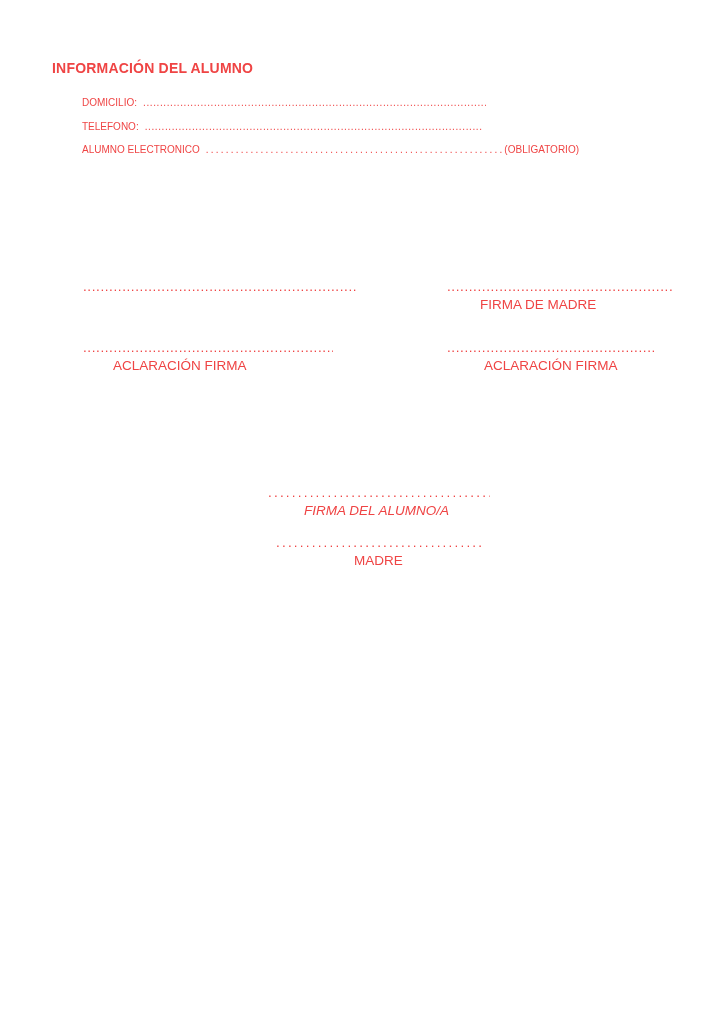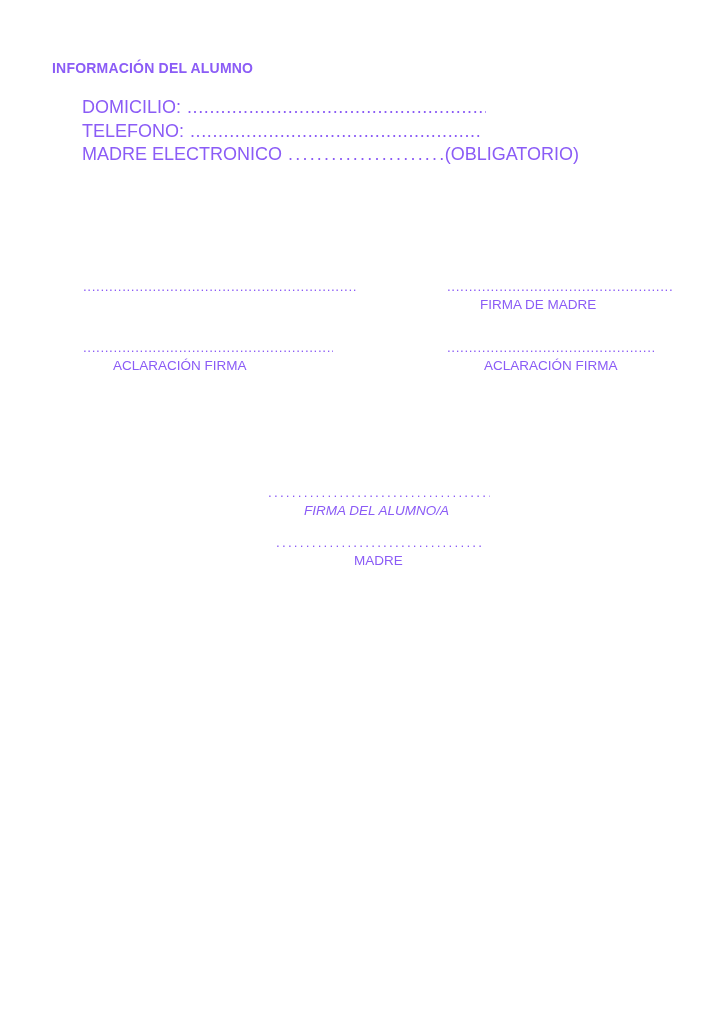--- a/index.html
+++ b/index.html
@@ -6,37 +6,37 @@
     margin: 0;
     padding: 0;
     background: #ffffff;
   }
   .page {
     position: relative;
     width: 724px;
     height: 860px;
     background: #ffffff;
     font-family: "Liberation Sans", sans-serif;
-    color: #8b5cf6;
+    color: #ef4444;
     overflow: hidden;
   }
   .doc-title {
     position: absolute;
     left: 52px;
     top: 60px;
     font-size: 14px;
     font-weight: bold;
     letter-spacing: 0.2px;
     white-space: nowrap;
   }
   .fields {
     position: absolute;
     left: 82px;
     top: 97px;
-    font-size: 18px;
+    font-size: 10px;
   }
   .field-row {
     display: flex;
     align-items: baseline;
     height: 23.5px;
     white-space: nowrap;
   }
   .field-row.w-domicilio { width: 404px; }
   .field-row.w-telefono  { width: 400px; }
   .field-row.w-correo    { width: 497px; }
@@ -99,21 +99,21 @@
       <span class="dots dots-tight">........................................................................................................................................................</span>
     </div>
 
     <div class="field-row w-telefono">
       <span class="field-label">TELEFONO:</span>
       <span class="gap-sm"></span>
       <span class="dots dots-tight">........................................................................................................................................................</span>
     </div>
 
     <div class="field-row w-correo">
-      <span class="field-label">MADRE ELECTRONICO</span>
+      <span class="field-label">ALUMNO ELECTRONICO</span>
       <span class="gap-sm"></span>
       <span class="dots dots-wide">........................................................................................................................................................</span>
       <span class="field-suffix">(OBLIGATORIO)</span>
     </div>
 
   </div>
 
   <div class="sig-block sig-father">
     <span class="sig-line dots dots-tight">........................................................................................................................................................</span>
   </div>

